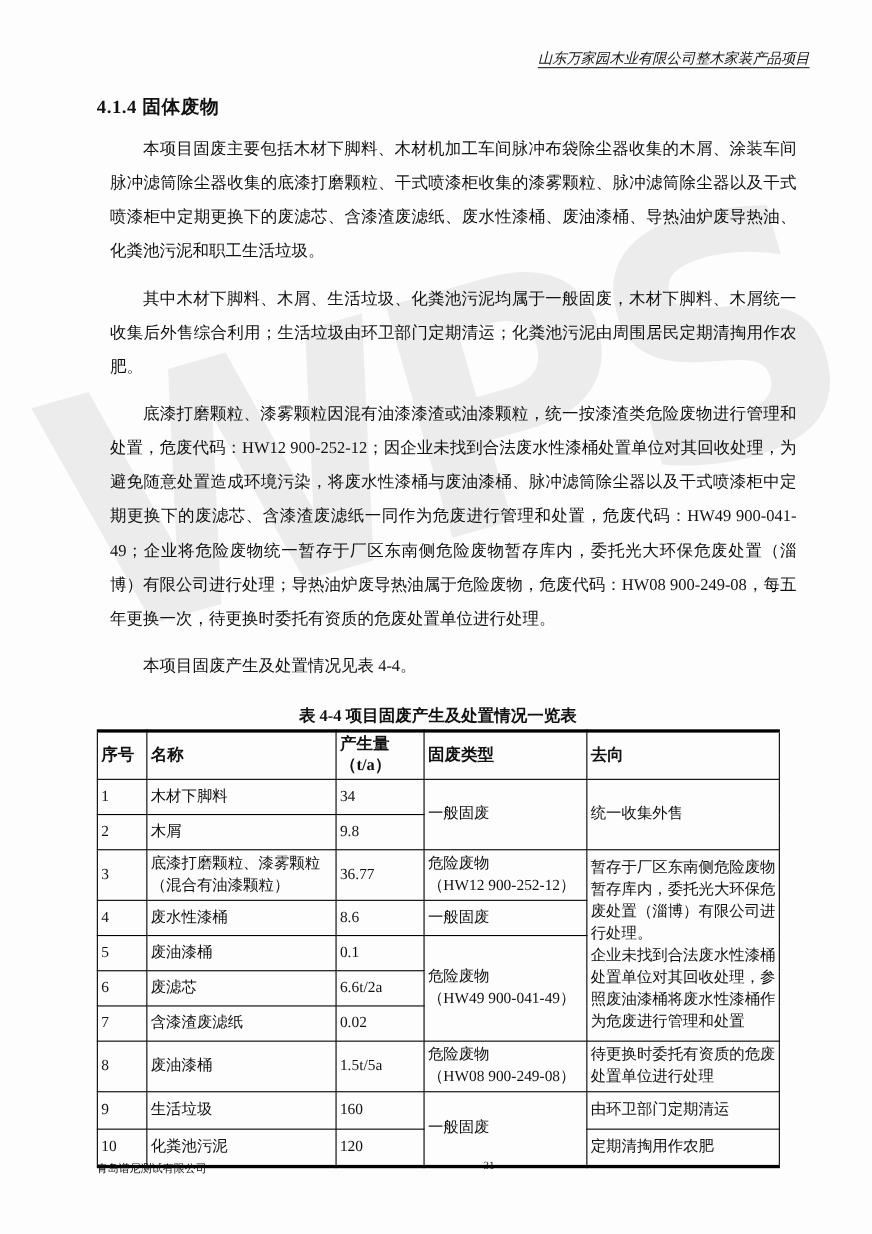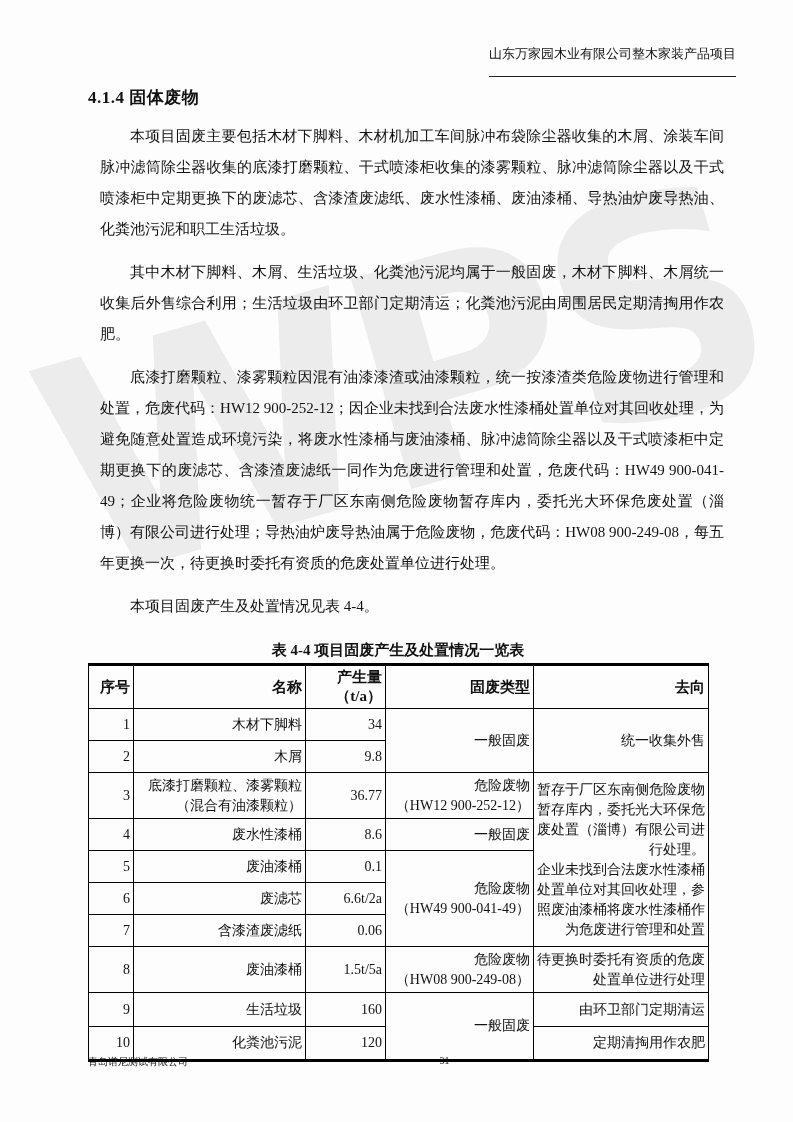--- a/index.html
+++ b/index.html
@@ -25,23 +25,24 @@
     z-index:0;
     user-select:none;
   }
   .page-header{
     position:absolute;
     top:44px;left:88px;width:648px;
     text-align:right;
     z-index:1;
   }
   .page-header .title{
+    font-style:italic;
     font-size:13px;
     border-bottom:1px solid #222;
-    padding-bottom:15px;
+    padding-bottom:1px;
   }
   .content{
     position:absolute;
     top:86px;left:88px;width:648px;
     z-index:1;
   }
   .section-heading{
     font-size:17px;
     font-weight:bold;
     margin:0 0 10px 0;
@@ -59,21 +60,21 @@
     font-weight:bold;
     text-align:center;
     margin:19px 0 3px 0;
     width:620px;
   }
   table.solid-waste{
     border-collapse:collapse;
     width:620px;
     table-layout:fixed;
     font-size:14px;
-    text-align:right;
+    text-align:left;
     border-top:3px solid #000;
     border-bottom:3px solid #000;
   }
   table.solid-waste th, table.solid-waste td{
     border:1px solid #000;
     padding:2px 3px;
     line-height:20px;
     vertical-align:middle;
     overflow:hidden;
   }
@@ -178,21 +179,21 @@
 （HW49 900-041-49）</td>
       </tr>
       <tr class="r-normal">
         <td>6</td>
         <td>废滤芯</td>
         <td>6.6t/2a</td>
       </tr>
       <tr class="r-normal">
         <td>7</td>
         <td>含漆渣废滤纸</td>
-        <td>0.06</td>
+        <td>0.02</td>
       </tr>
       <tr class="r-tall">
         <td>8</td>
         <td>废油漆桶</td>
         <td>1.5t/5a</td>
         <td class="preline">危险废物
 （HW08 900-249-08）</td>
         <td>待更换时委托有资质的危废处置单位进行处理</td>
       </tr>
       <tr class="r-mid">

